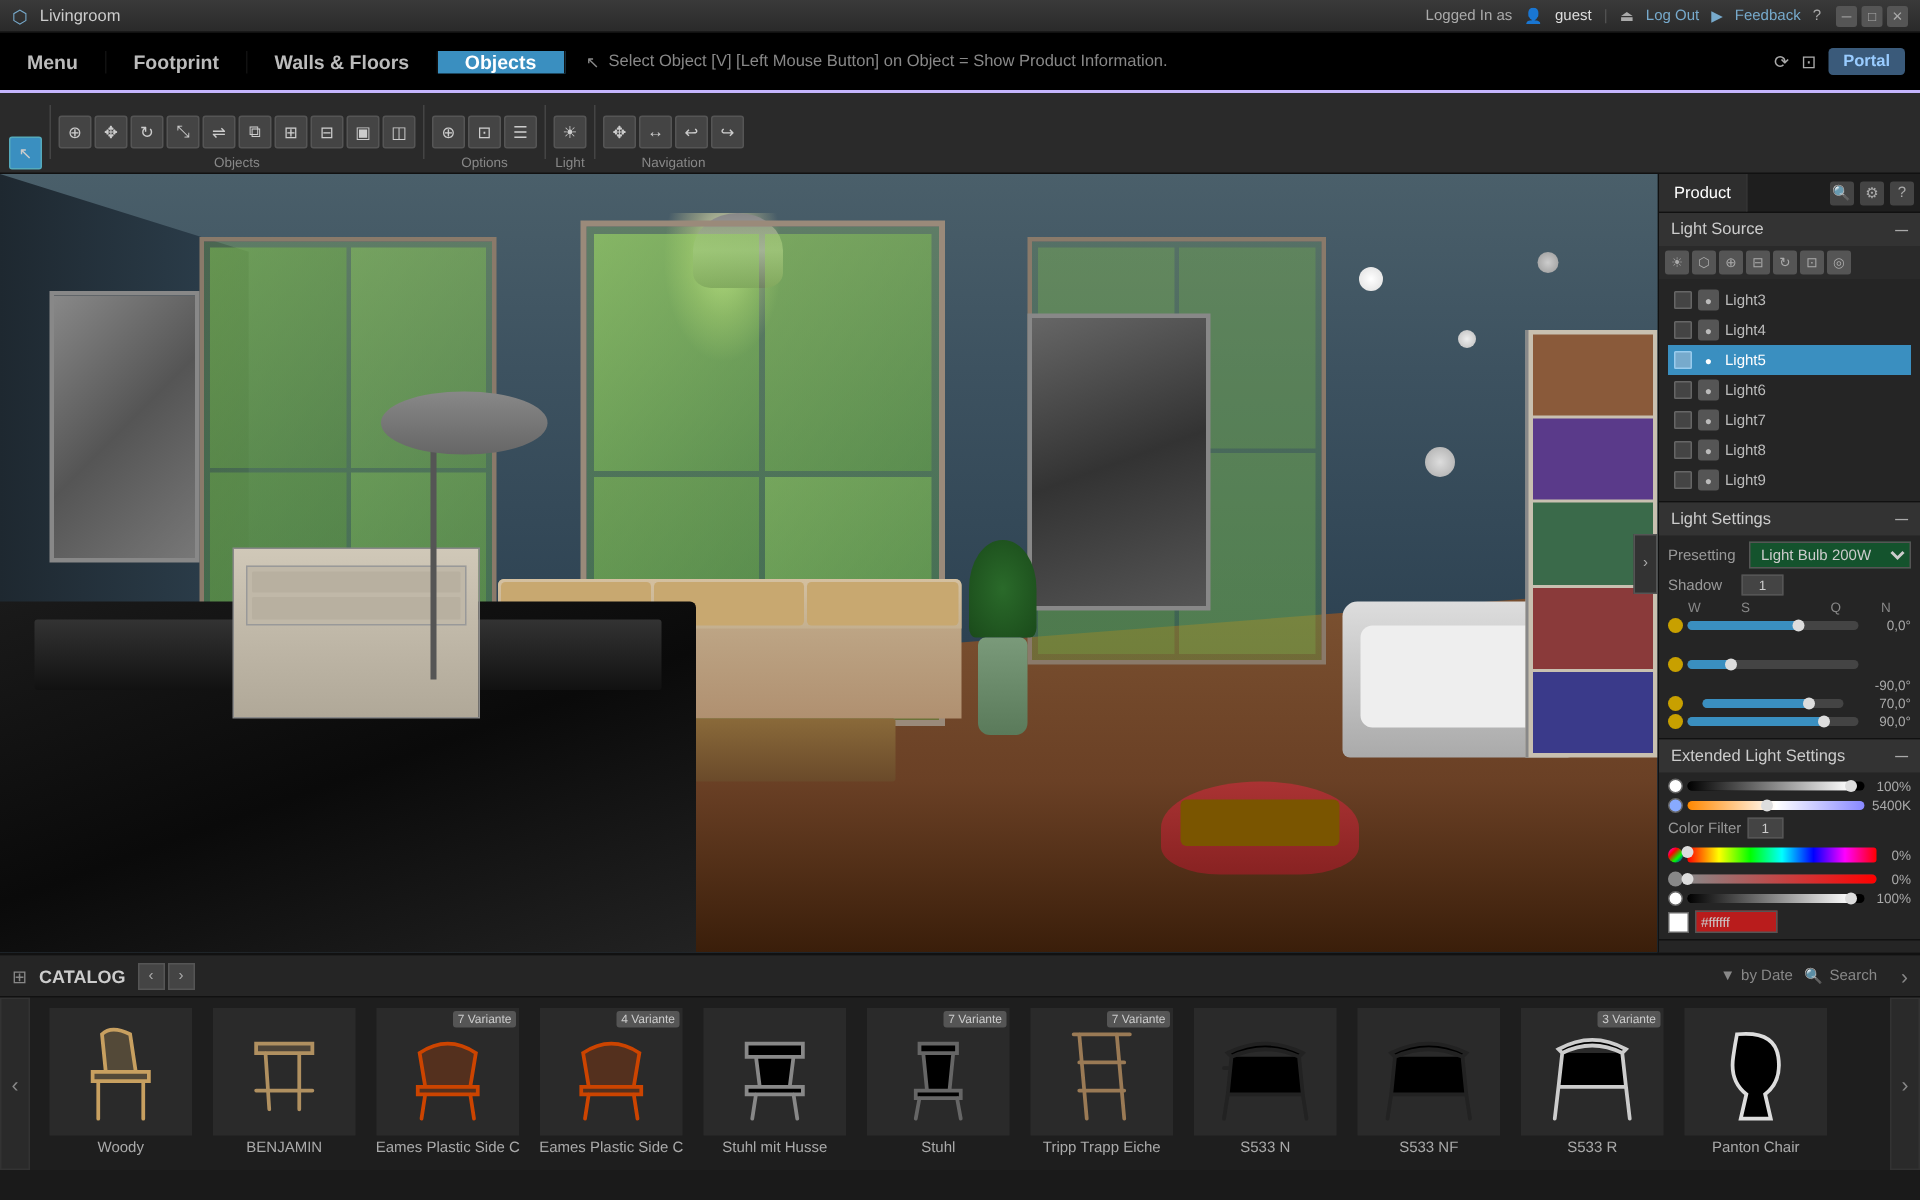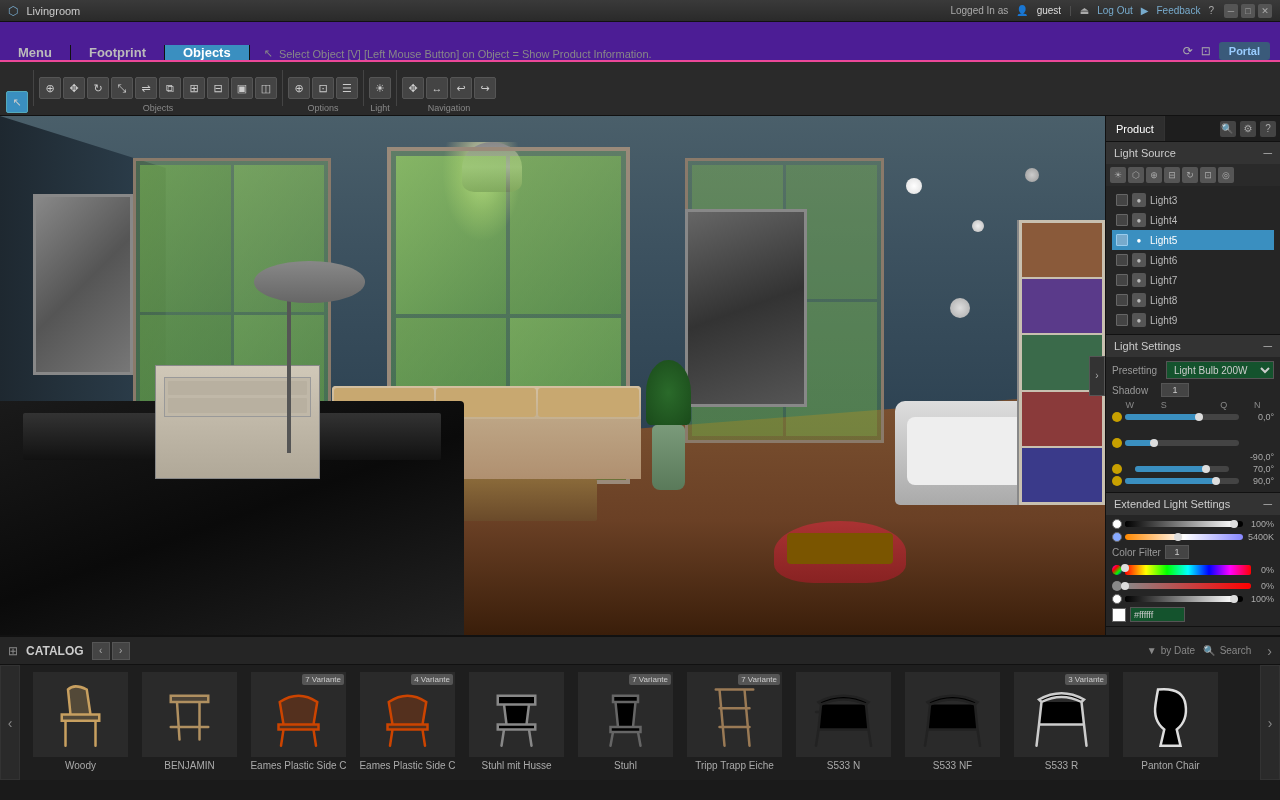--- a/index.html
+++ b/index.html
@@ -7,23 +7,23 @@
 
     
     #titlebar {
       height: 22px; background: linear-gradient(to bottom, #3a3a3a, #2a2a2a);
       display: flex; align-items: center; justify-content: space-between;
       padding: 0 8px; border-bottom: 1px solid #111;
     }
 
     
     #navbar {
-      height: 40px; background: #4c1d95;
-      display: flex; align-items: flex-end;
-      border-bottom: 2px solid #ec4899;
+      height: 40px; background: #000000;
+      display: flex; align-items: center;
+      border-bottom: 2px solid #c4b5fd;
     }
     .nav-item {
       padding: 0 18px; display: flex; align-items: center;
       cursor: pointer; color: #bbb; font-size: 13px; font-weight: bold;
       border-right: 1px solid #111;
     }
     .nav-item.active { background: #3a8fc0; color: #fff; }
     #navbar .hint { flex: 1; display: flex; align-items: center; padding-left: 14px; color: #888; font-size: 11px; font-weight: normal; }
 
     
@@ -123,21 +123,21 @@
     .preset-row { display: flex; align-items: center; margin-bottom: 4px; gap: 4px; font-size: 10px; }
     .preset-label { color: #999; width: 50px; }
     .preset-select { flex: 1; height: 18px; background: #14532d; border: 1px solid #555; color: #ccc; font-size: 10px; padding: 0 3px; }
 
     
     .color-spectrum {
       width: 100%; height: 16px; margin: 3px 0;
       background: linear-gradient(90deg, #f00, #ff0, #0f0, #0ff, #00f, #f0f, #f00);
       border-radius: 2px;
     }
-    .hex-input { width: 55px; height: 15px; background: #14532d; border: 1px solid #555; color: #ccc; font-size: 9px; padding: 0 3px; }
+    .hex-input { width: 55px; height: 15px; background: #b91c1c; border: 1px solid #555; color: #ccc; font-size: 9px; padding: 0 3px; }
 
     
     .angle-labels { display: flex; justify-content: space-around; font-size: 9px; color: #888; margin-bottom: 2px; }
 
     
     #catalogbar {
       height: 145px; background: #1e1e1e; border-top: 2px solid #111;
       display: flex; flex-direction: column;
     }
     .catalog-header {
@@ -204,20 +204,21 @@
       <button style="width:14px;height:14px;background:#555;border:none;cursor:pointer;color:#aaa;font-size:9px;border-radius:2px;">─</button>
       <button style="width:14px;height:14px;background:#555;border:none;cursor:pointer;color:#aaa;font-size:9px;border-radius:2px;">□</button>
       <button style="width:14px;height:14px;background:#555;border:none;cursor:pointer;color:#aaa;font-size:9px;border-radius:2px;">✕</button>
     </div>
   </div>
 </div>
 
 <div id="navbar">
   <div class="nav-item">Menu</div>
   <div class="nav-item">Footprint</div>
+  <div class="nav-item">Walls &amp; Floors</div>
   <div class="nav-item active">Objects</div>
   <div class="hint">
     <span style="margin-right:6px;">↖</span>
     <span>Select Object [V]  [Left Mouse Button] on Object = Show Product Information.</span>
   </div>
   <div style="padding:0 10px;display:flex;align-items:center;gap:8px;">
     <span style="color:#aaa;font-size:12px;cursor:pointer;">⟳</span>
     <span style="color:#aaa;font-size:12px;cursor:pointer;">⊡</span>
     <span class="portal-btn">Portal</span>
   </div>

